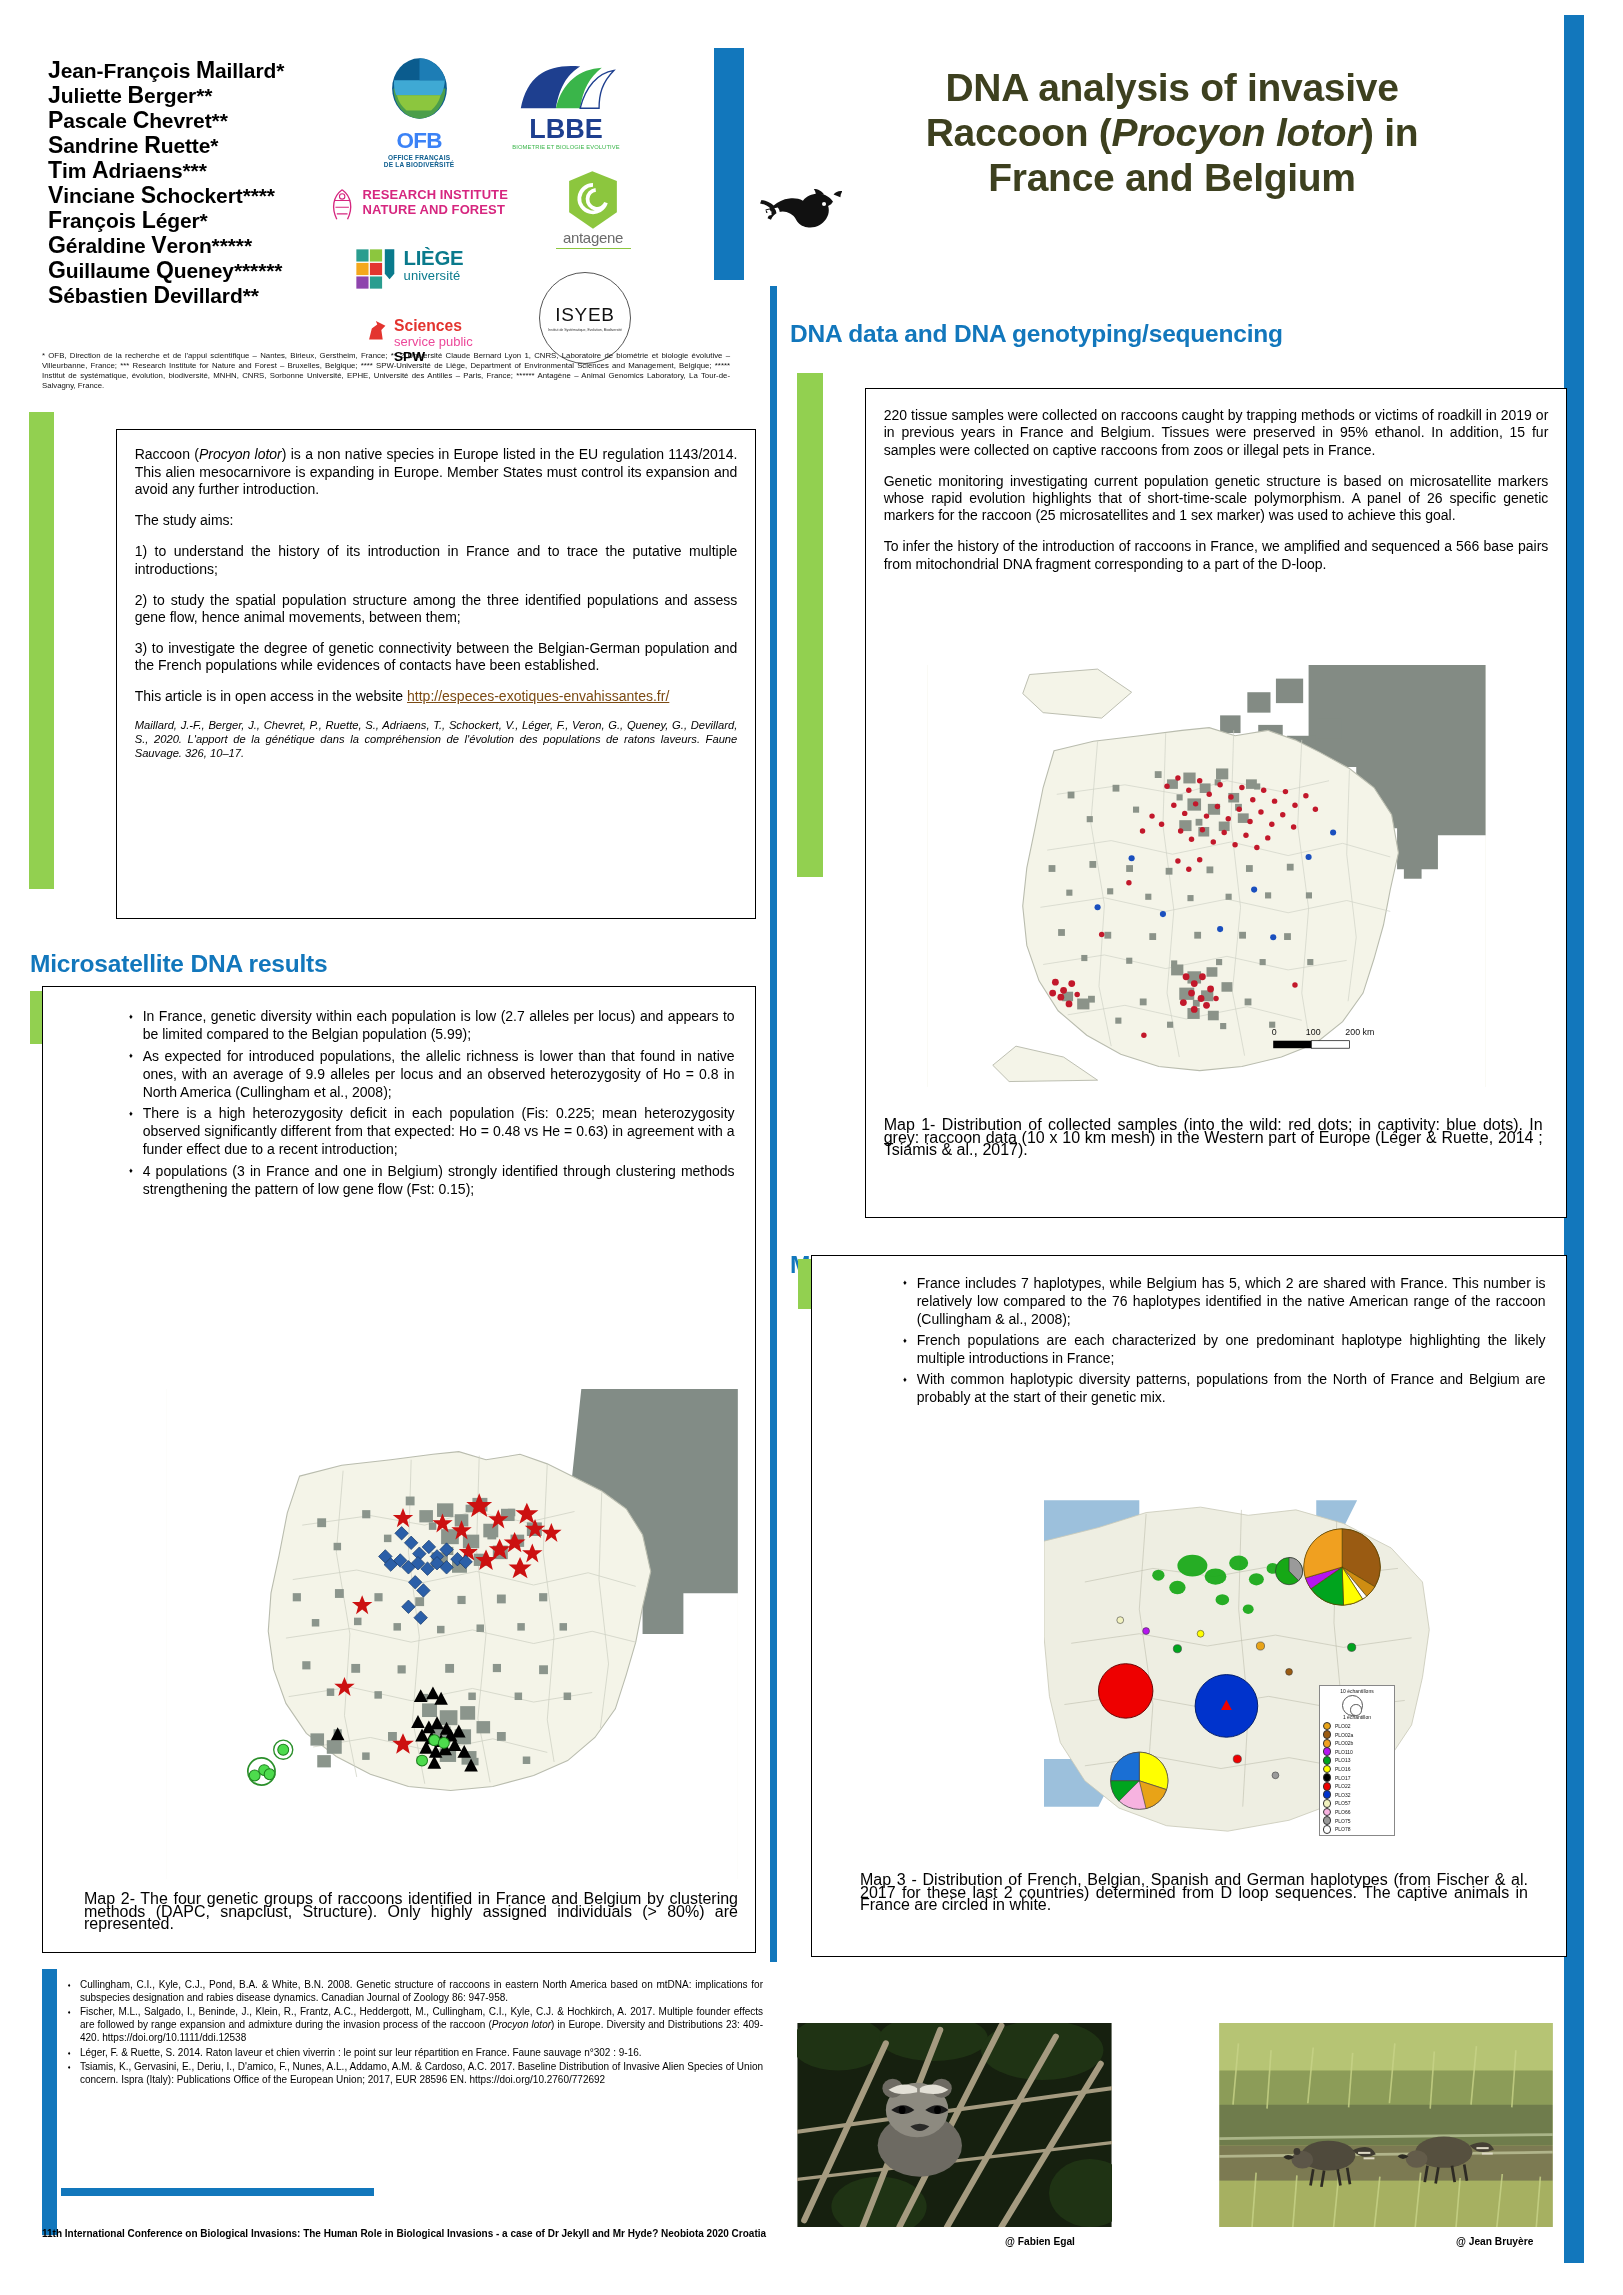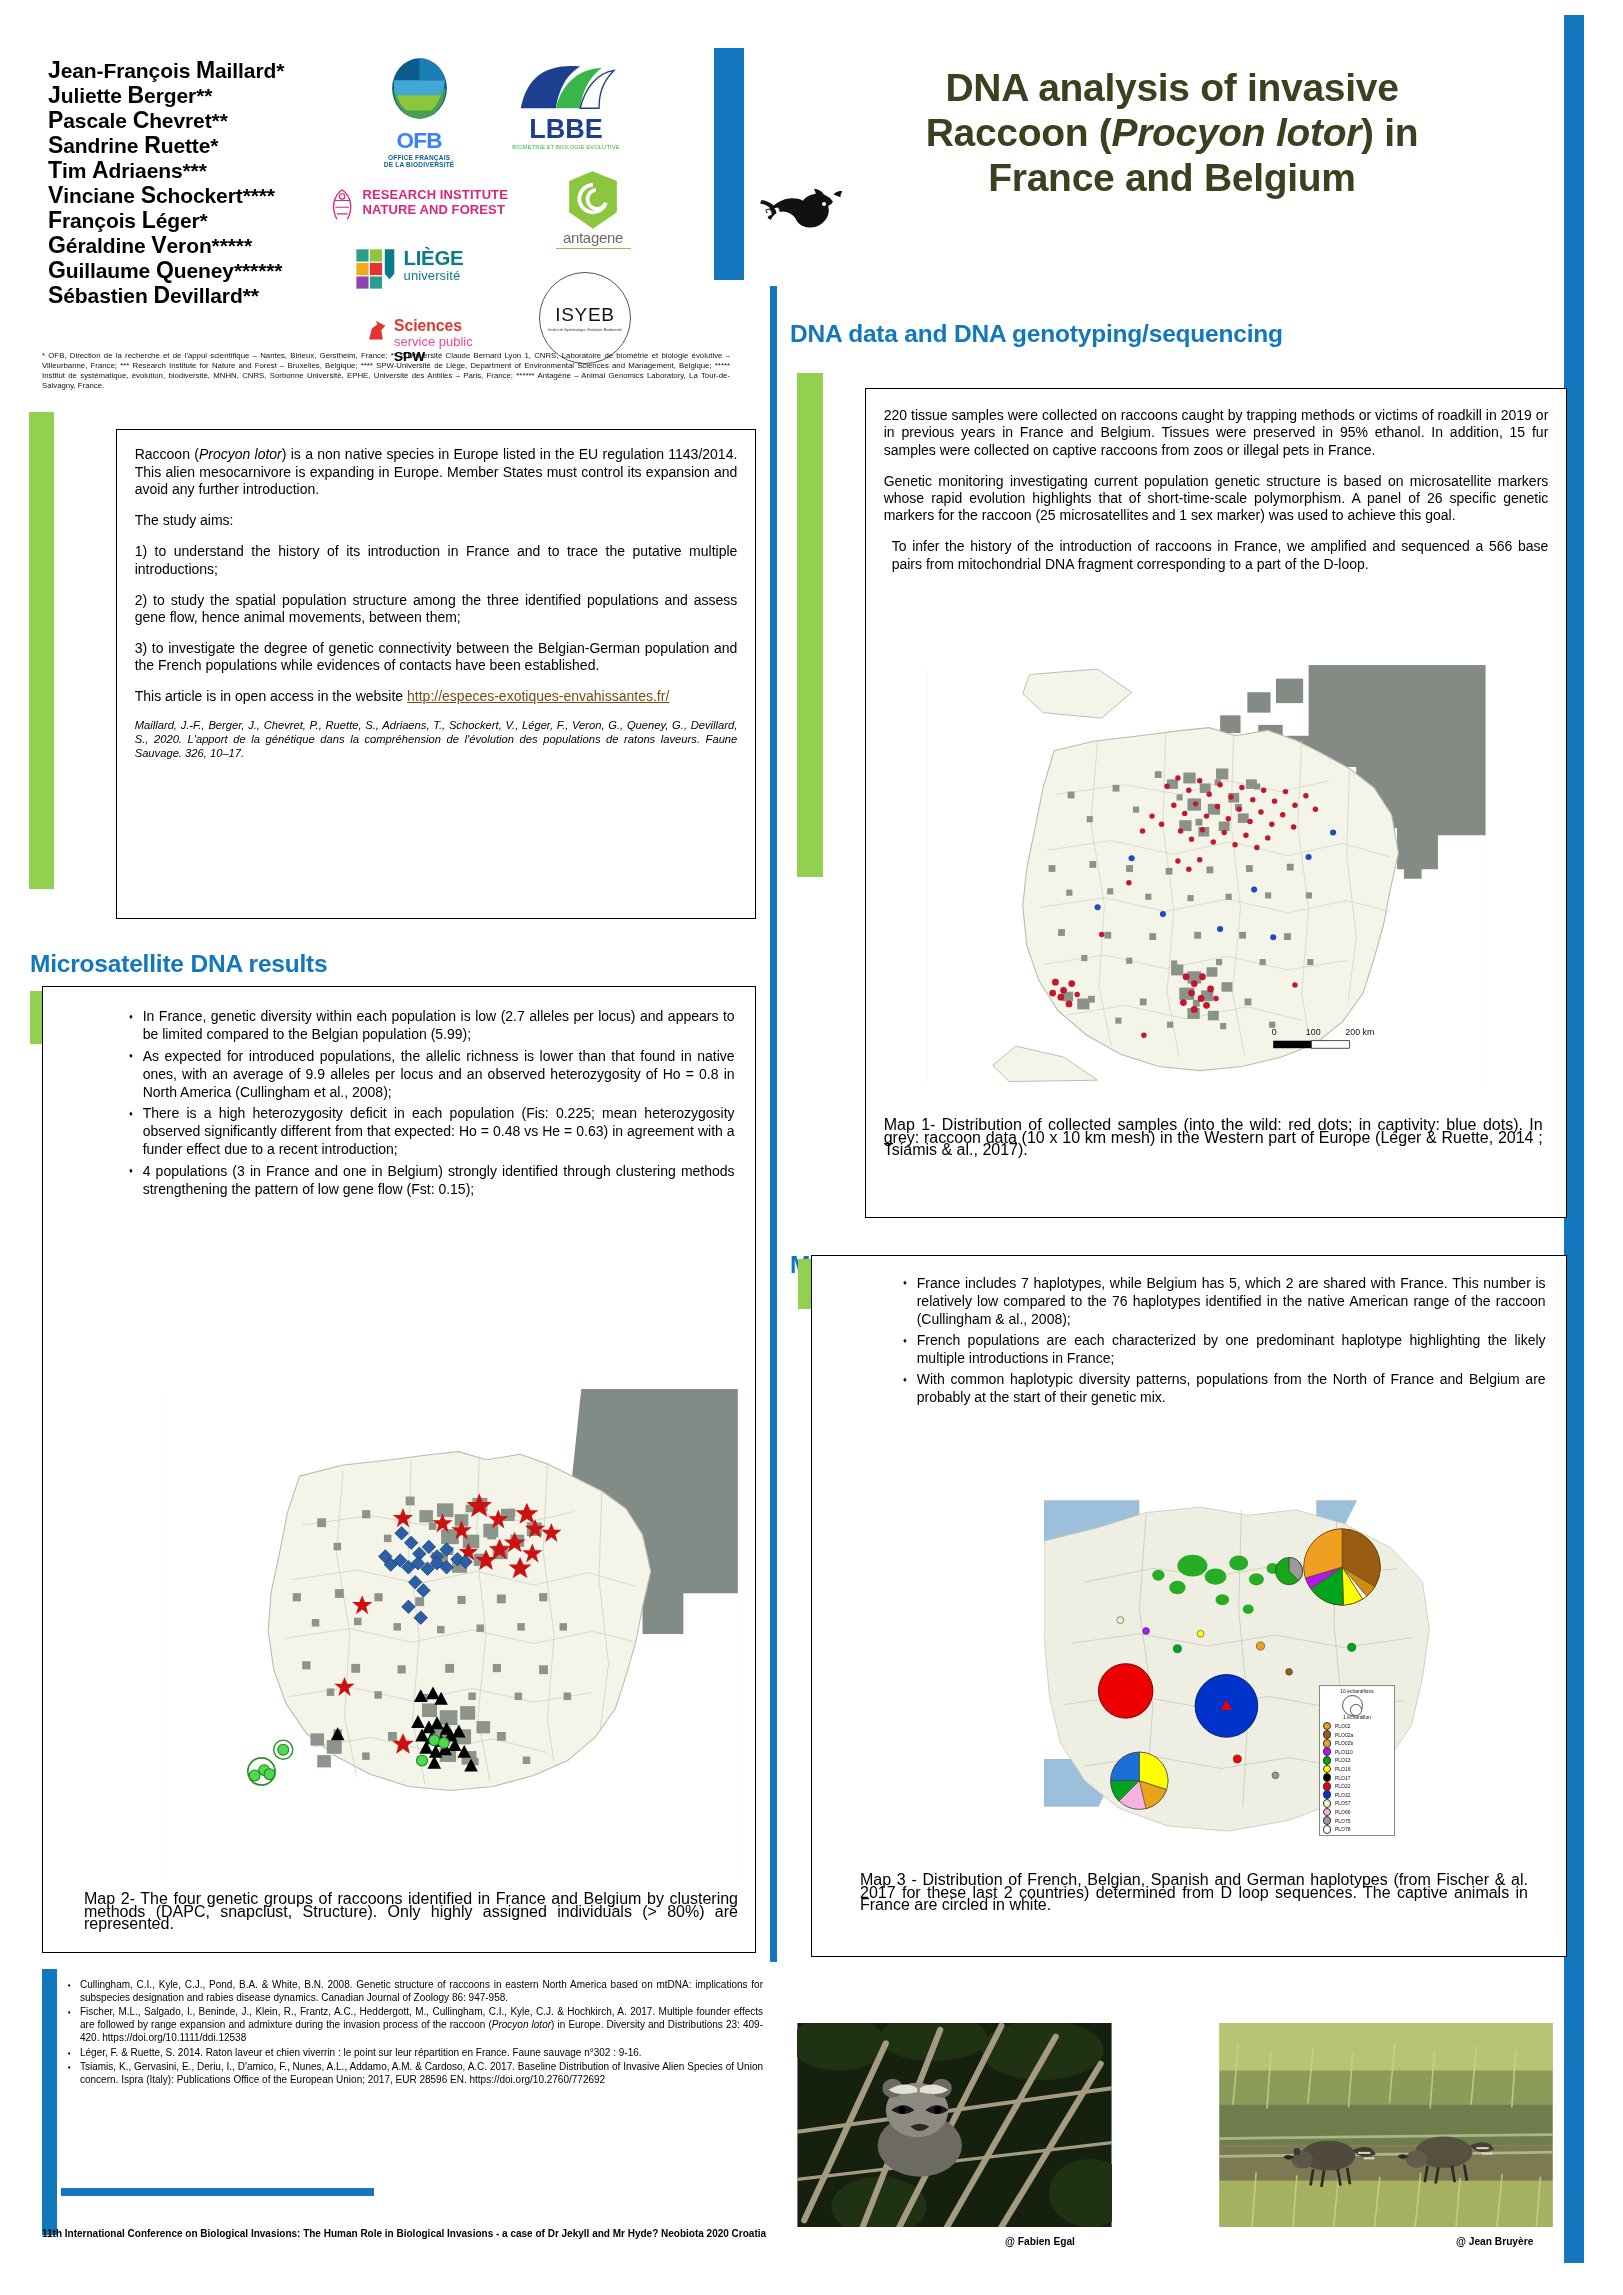--- a/index.html
+++ b/index.html
@@ -28,21 +28,21 @@
   #raccoon-sil{position:absolute;left:753px;top:185px;width:89px;height:49px;}
 
   
   .sect-h{position:absolute;font-size:24.5px;font-weight:bold;color:#1277bc;letter-spacing:-0.2px;}
 
   
   .greentab{position:absolute;background:#92d050;}
   .cbox{position:absolute;border:1.4px solid #000;background:#fff;box-sizing:border-box;}
   .ctext{font-size:14px;line-height:17.4px;text-align:justify;}
   .ctext p{margin:0 0 13.6px 0;}
-  .ctext p:last-child{margin-bottom:0;margin-left:8px;}
+  .ctext p:last-child{margin-bottom:0;}
   .ctext i{font-style:italic;}
   a.lnk{color:#7b4a12;text-decoration:underline;}
   .ref-cite{font-size:11.2px;line-height:13.6px;font-style:italic;text-align:justify;margin-top:5.4px;}
 
   
   ul.blist{list-style:none;margin:0;padding:0;}
   ul.blist li{position:relative;padding-left:17.7px;margin-bottom:3.4px;font-size:14px;line-height:18px;text-align:justify;}
   ul.blist li:before{content:"♦";position:absolute;left:4.1px;top:0.7px;font-size:7.5px;line-height:17.7px;}
   .arrow{position:absolute;width:35px;height:23px;}
 

